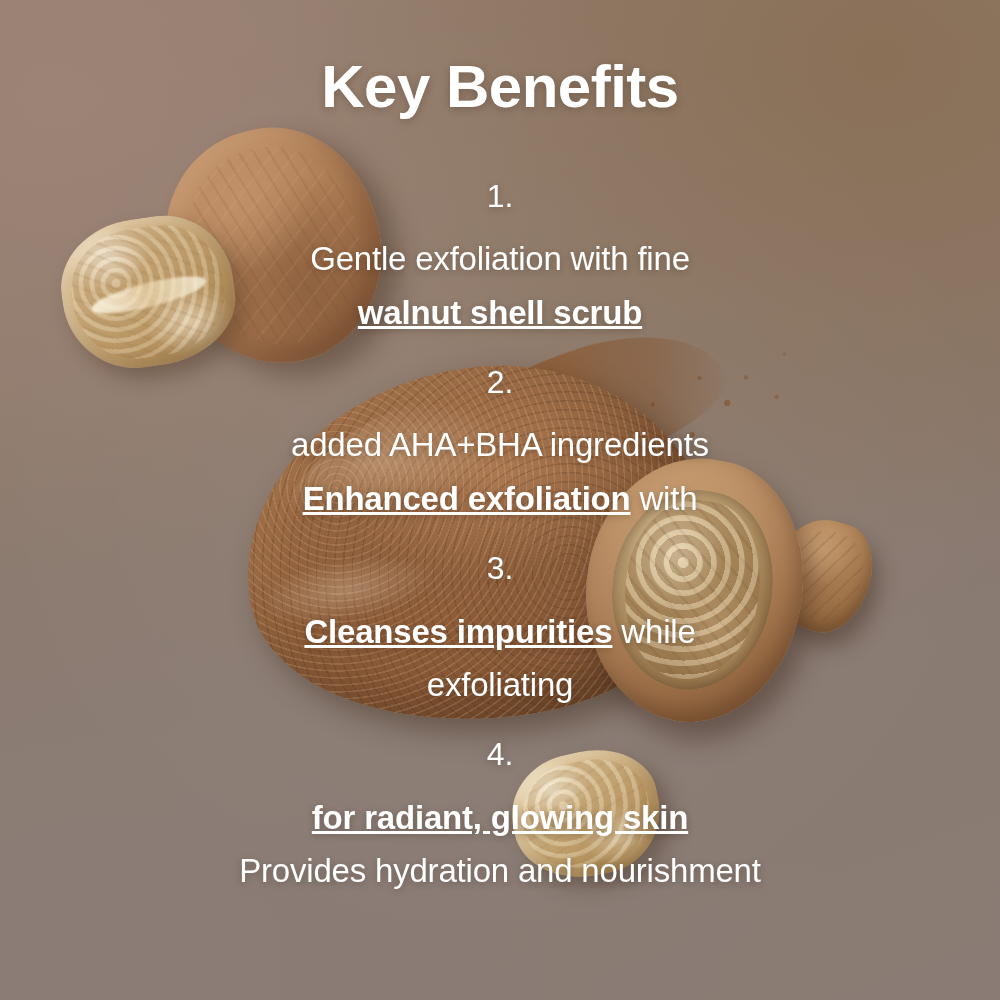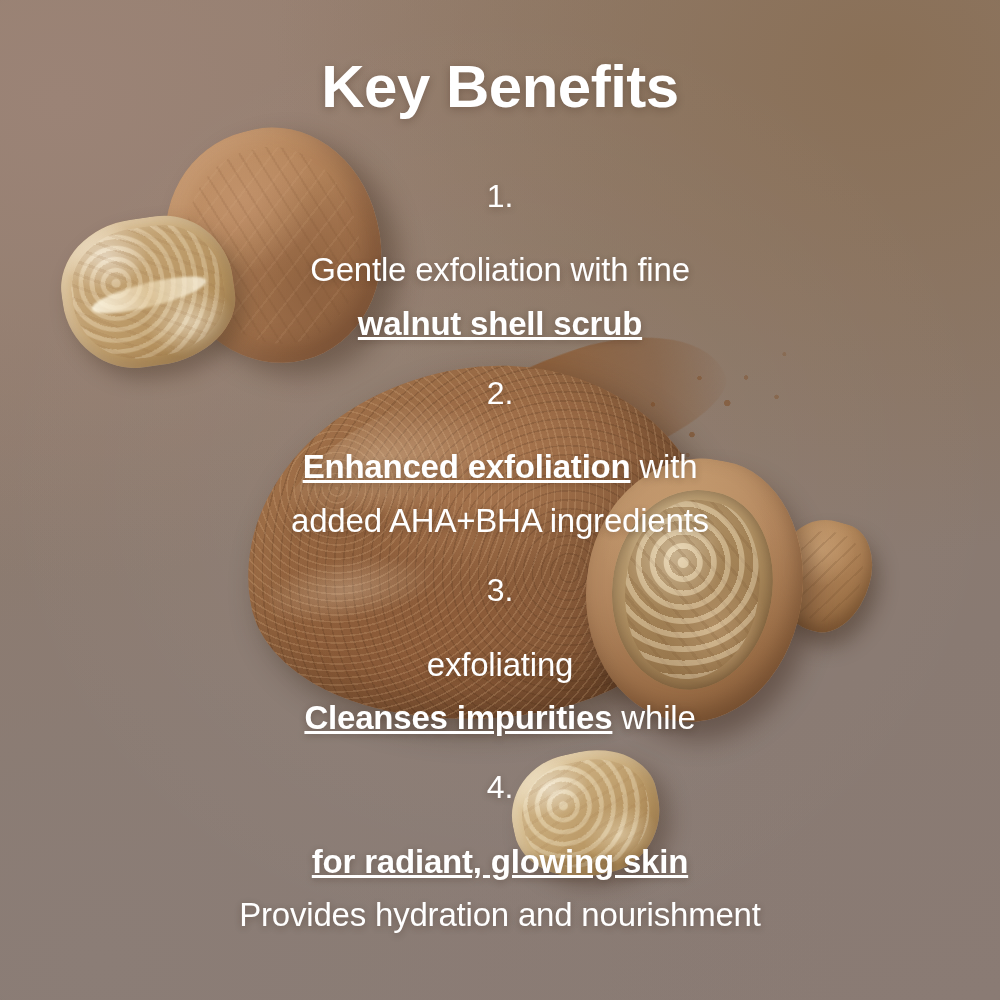--- a/index.html
+++ b/index.html
@@ -254,21 +254,21 @@
     margin-top: 28px;
     width: 100%;
   }
   .benefit-number {
     font-size: 32px;
     font-weight: 400;
     line-height: 1.1;
     text-shadow: 0 2px 7px rgba(50,30,18,0.30);
   }
   .benefit-lines {
-    margin-top: 29px;
+    margin-top: 18px;
   }
   .benefit-line {
     font-size: 33px;
     font-weight: 400;
     line-height: 1.62;
     letter-spacing: -0.2px;
     text-shadow: 0 2px 7px rgba(50,30,18,0.32);
   }
   .benefit-line em {
     font-style: normal;
@@ -308,30 +308,30 @@
       <div class="benefit-number">1.</div>
       <div class="benefit-lines">
         <div class="benefit-line">Gentle exfoliation with fine</div>
         <div class="benefit-line"><em>walnut shell scrub</em></div>
       </div>
     </div>
 
     <div class="benefit" id="b2">
       <div class="benefit-number">2.</div>
       <div class="benefit-lines">
+        <div class="benefit-line">added AHA+BHA ingredients</div>
         <div class="benefit-line"><em>Enhanced exfoliation</em><span> with</span></div>
-        <div class="benefit-line">added AHA+BHA ingredients</div>
       </div>
     </div>
 
     <div class="benefit" id="b3">
       <div class="benefit-number">3.</div>
       <div class="benefit-lines">
+        <div class="benefit-line"><em>Cleanses impurities</em><span> while</span></div>
         <div class="benefit-line">exfoliating</div>
-        <div class="benefit-line"><em>Cleanses impurities</em><span> while</span></div>
       </div>
     </div>
 
     <div class="benefit" id="b4">
       <div class="benefit-number">4.</div>
       <div class="benefit-lines">
         <div class="benefit-line"><em>for radiant, glowing skin</em></div>
         <div class="benefit-line">Provides hydration and nourishment</div>
       </div>
     </div>

